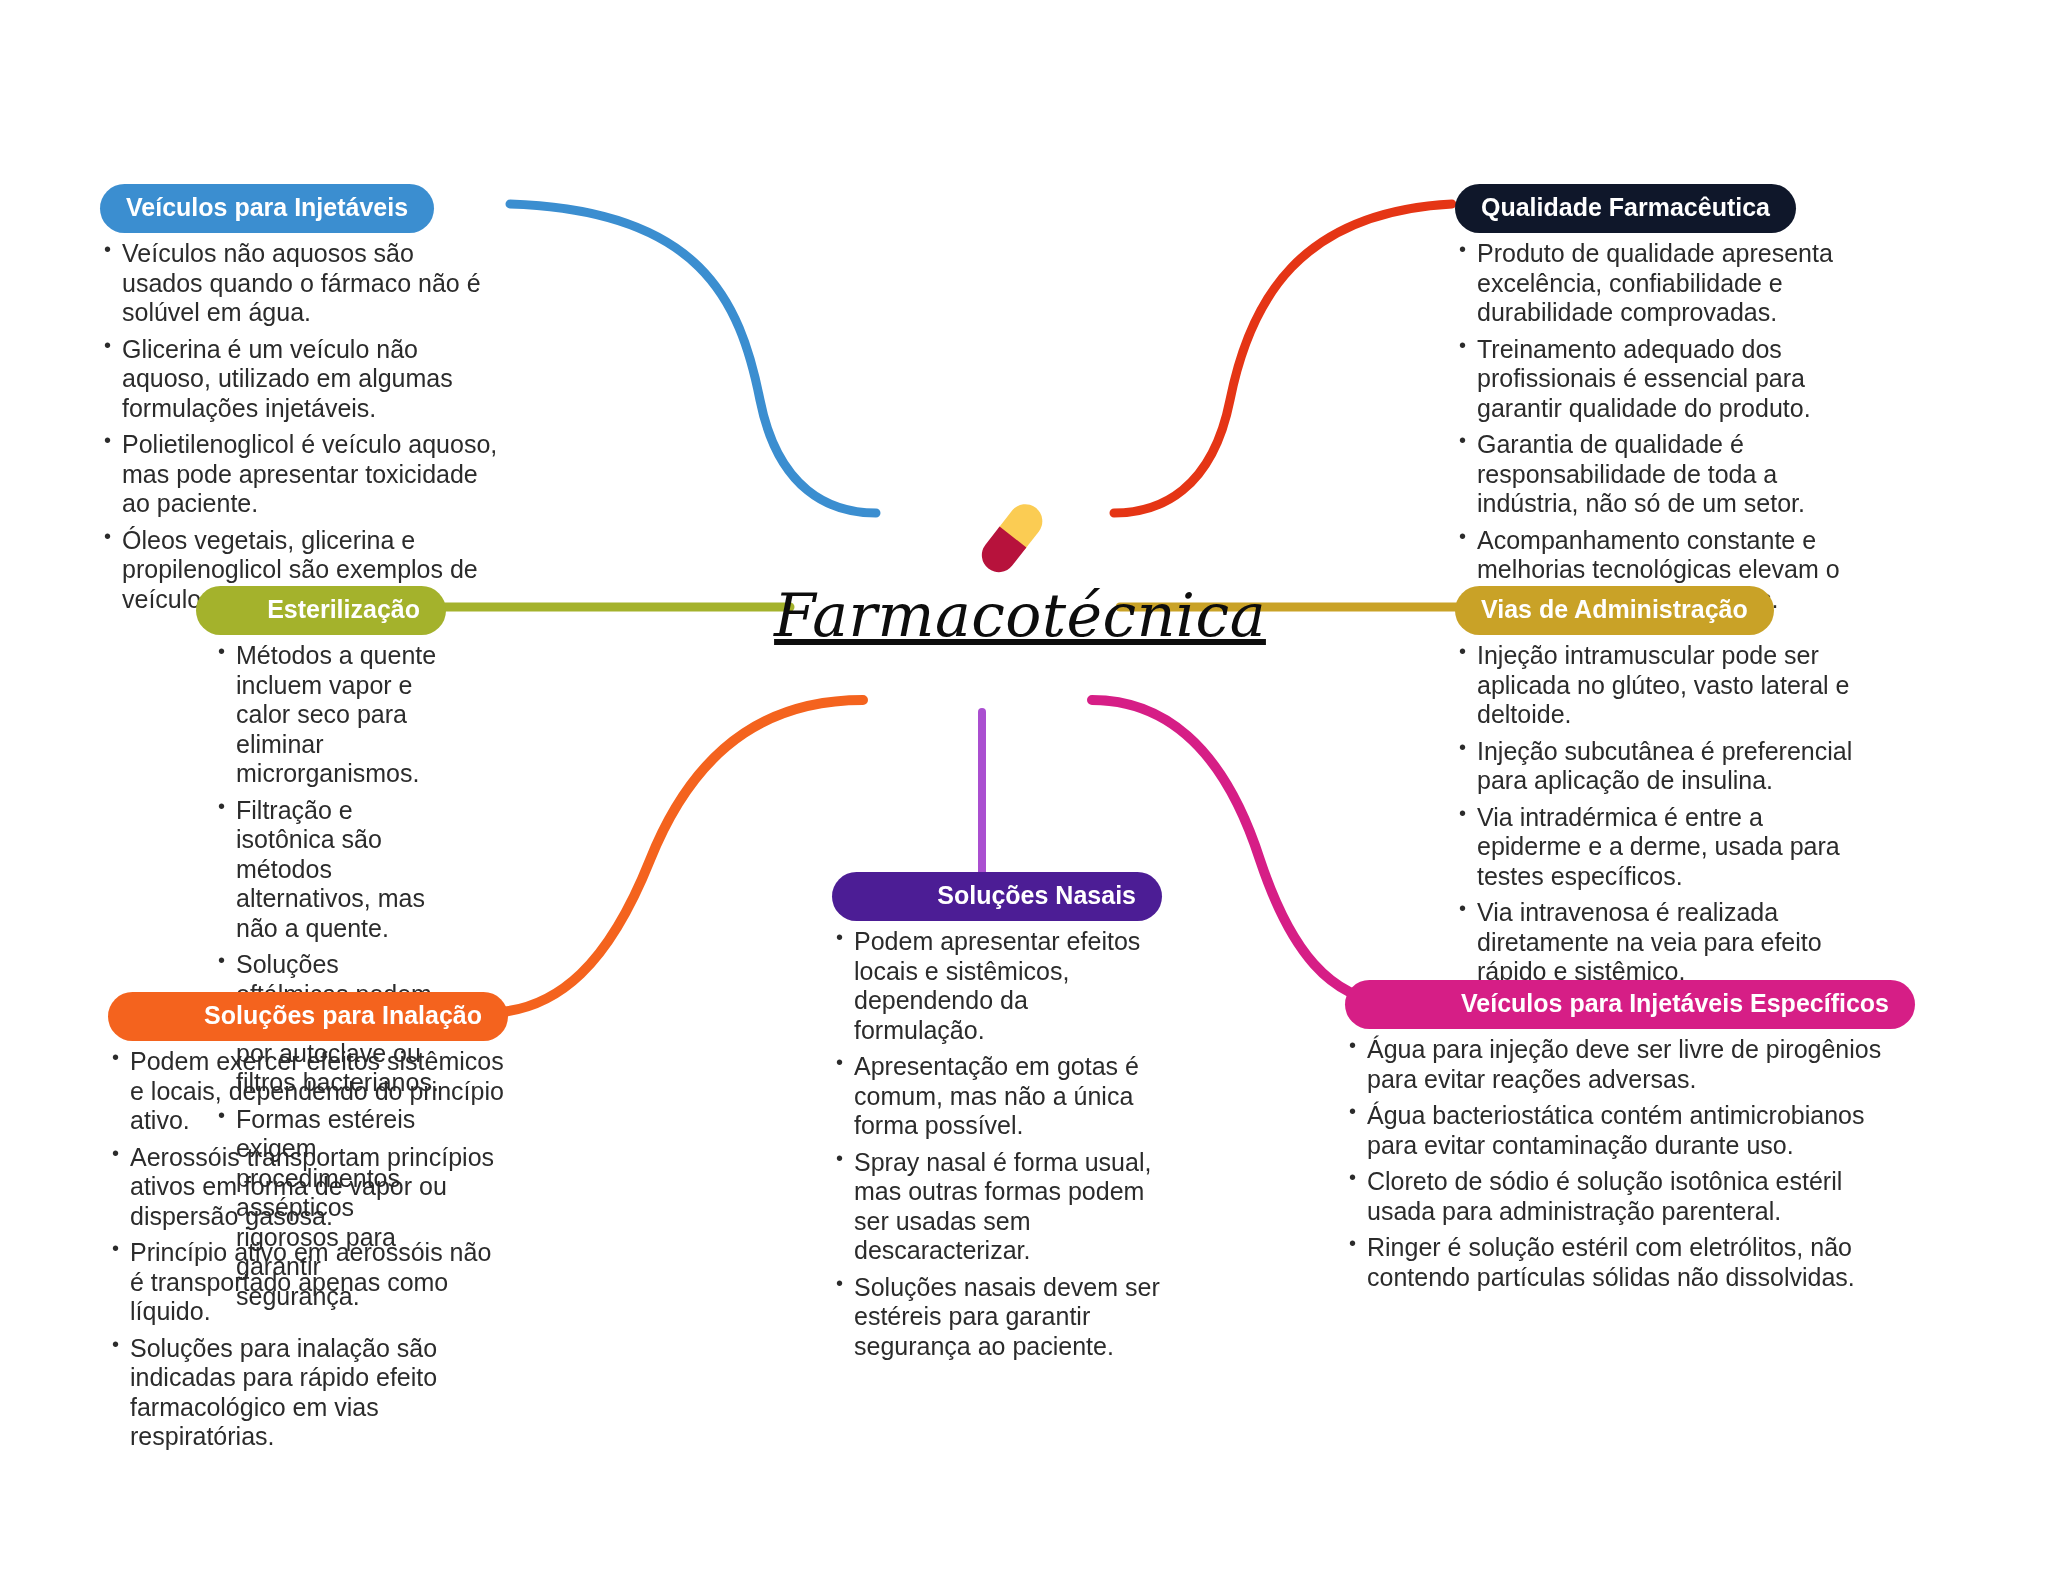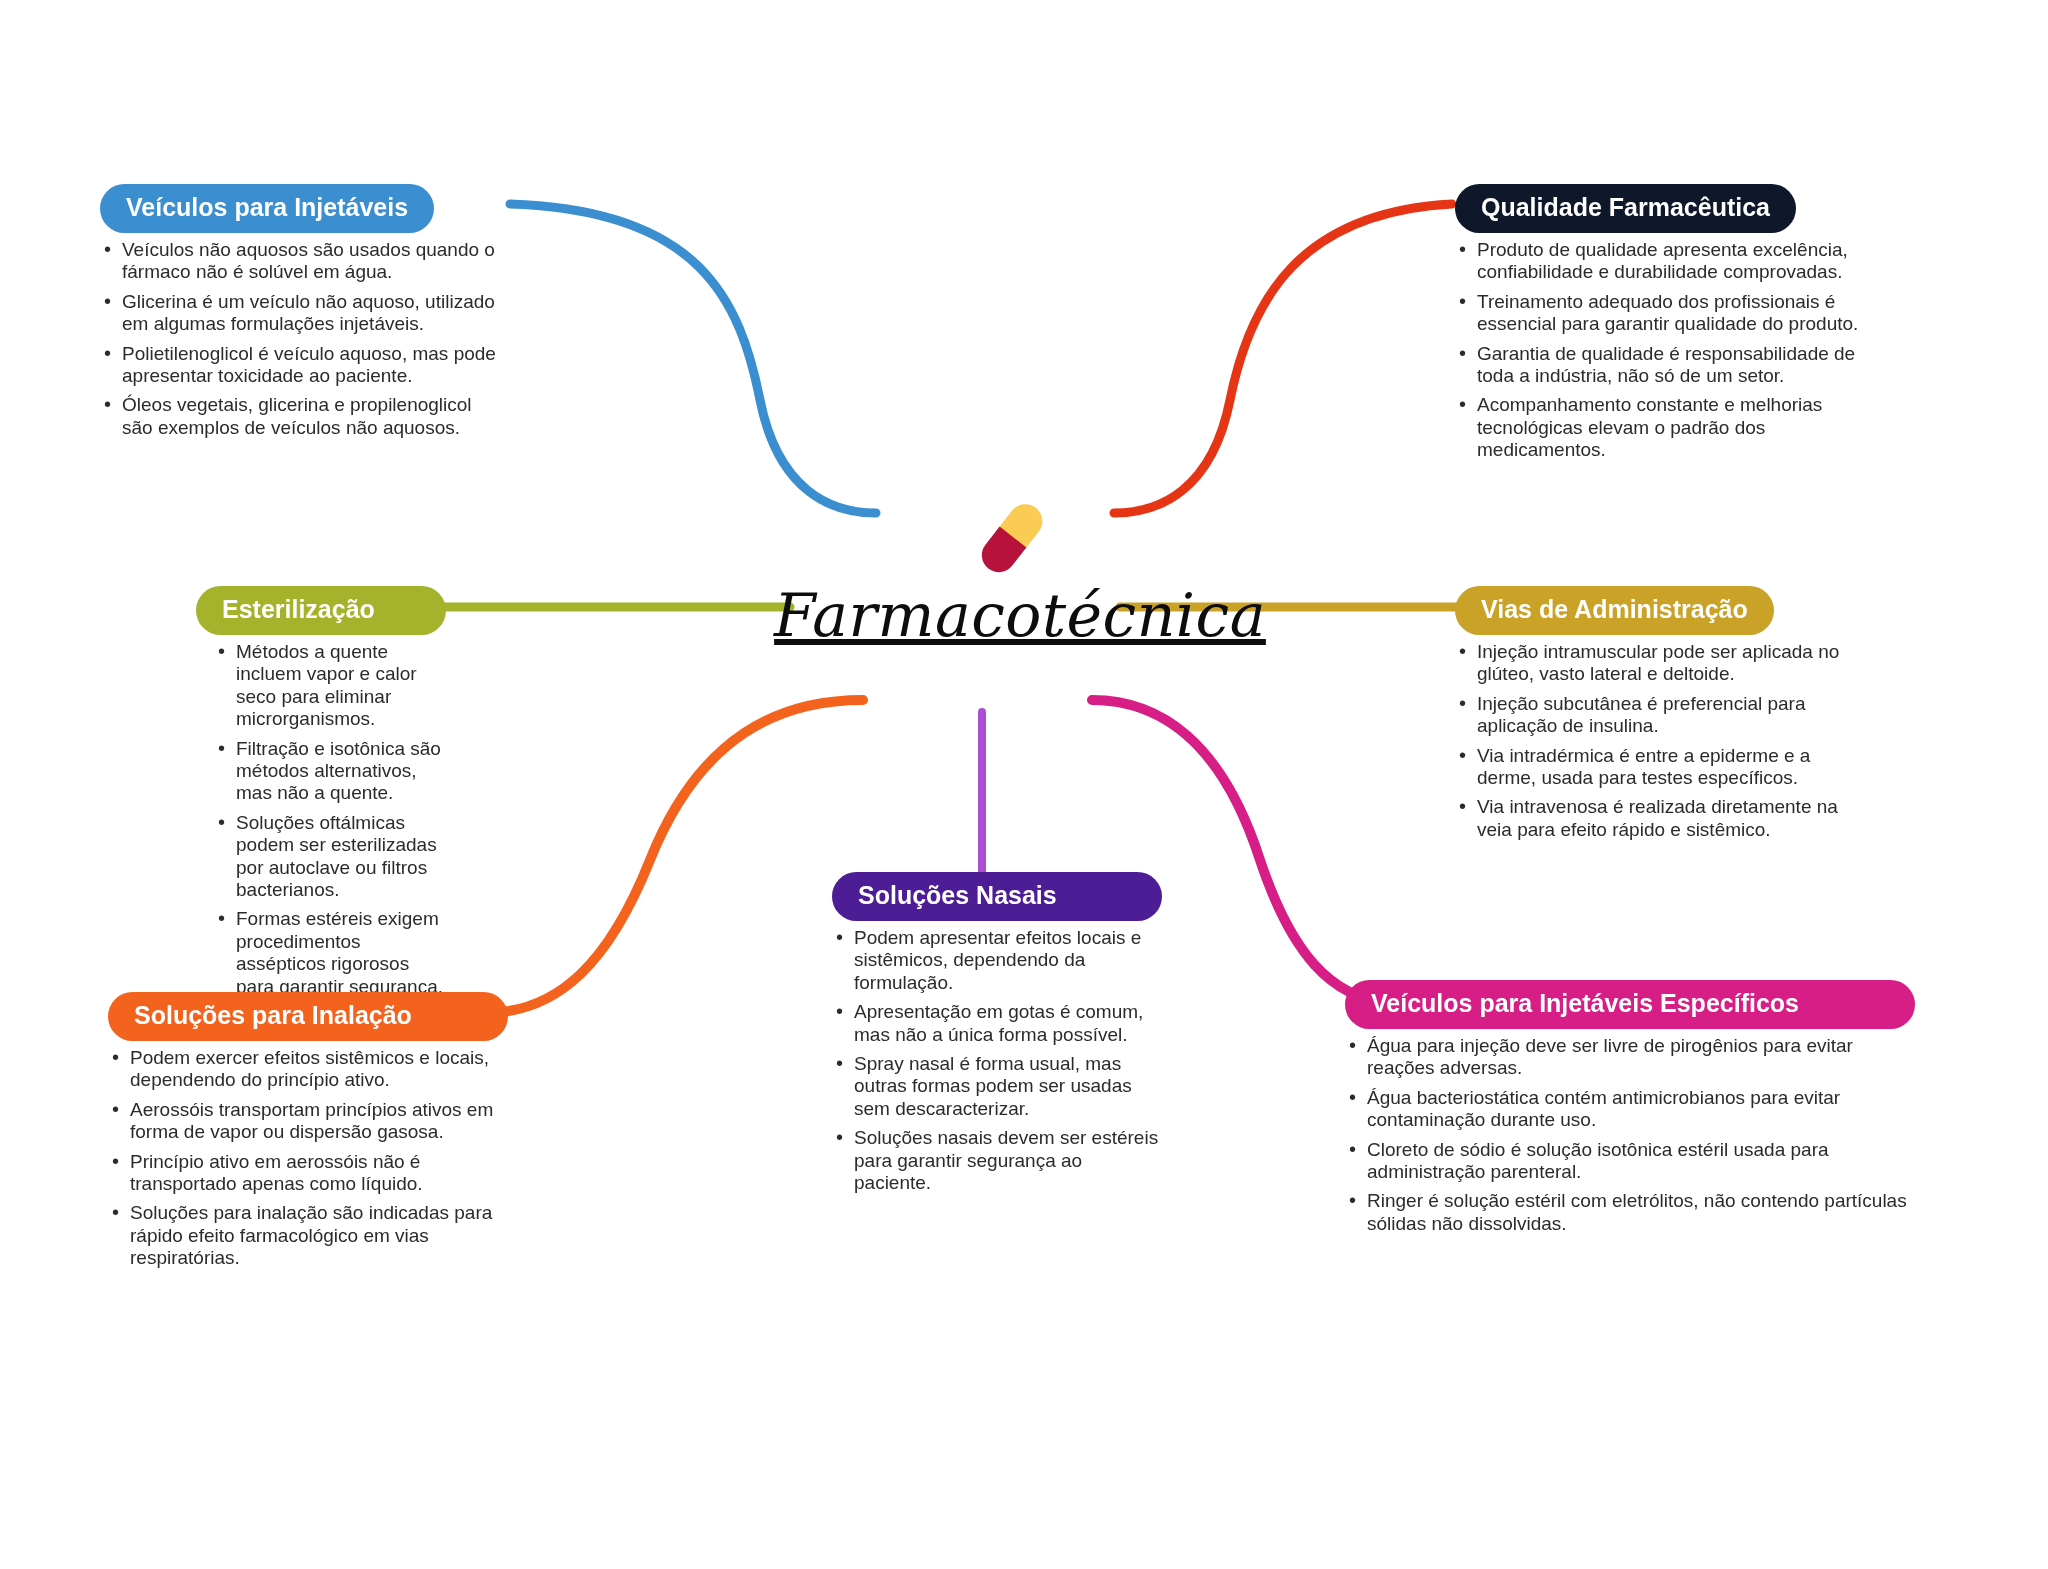--- a/index.html
+++ b/index.html
@@ -76,31 +76,31 @@
   .branch-header {
     display: inline-block;
     border-radius: 999px;
     color: #ffffff;
     font-weight: bold;
     font-size: 25px;
     line-height: 1;
     padding: 11px 26px 13px 26px;
     white-space: nowrap;
   }
-  .branch-header.ctr { display: block; text-align: left; }
+  .branch-header.ctr { display: block; text-align: right; }
   ul.bullets {
     list-style: none;
     margin: 6px 0 0 0;
     padding: 0;
   }
   ul.bullets li {
     position: relative;
     padding-left: 22px;
     margin-bottom: 7px;
-    font-size: 19px;
+    font-size: 25px;
     line-height: 1.18;
     color: #2b2b2b;
   }
   ul.bullets li::before {
     content: "\2022";
     position: absolute;
     left: 4px;
     top: -1px;
     font-size: 20px;
     color: #2b2b2b;

